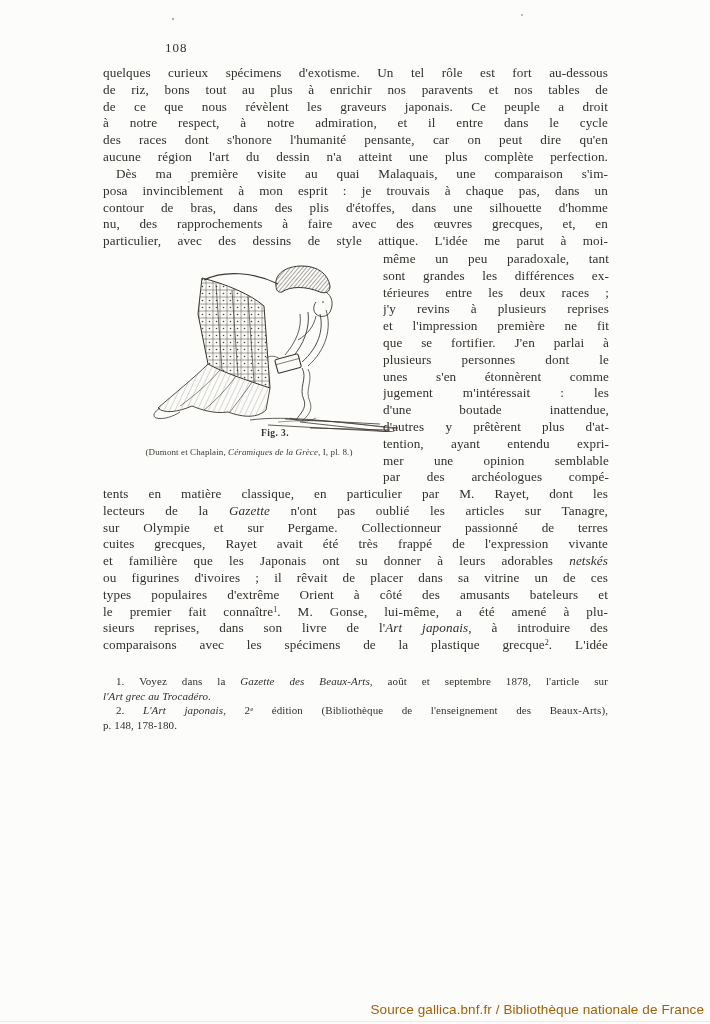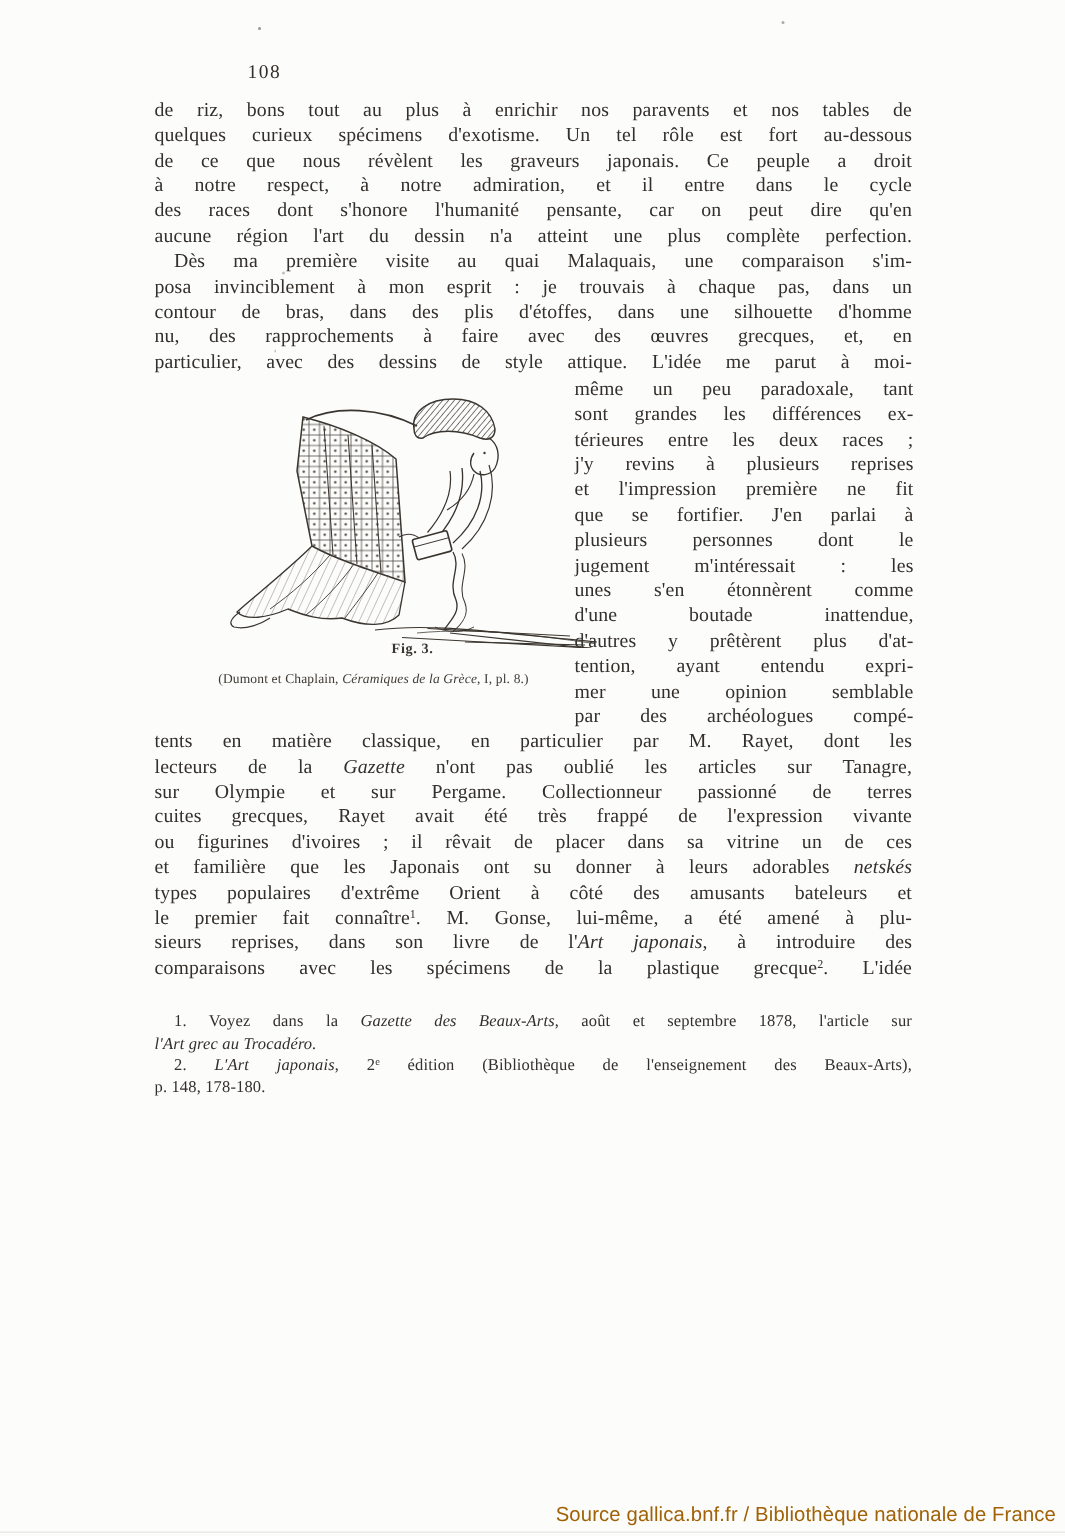--- a/index.html
+++ b/index.html
@@ -69,57 +69,57 @@
 </style>
 </head>
 <body>
 
 <div id="scan-page">
   <div id="content">
 
     <div id="page-number">108</div>
 
     <div id="para1" class="region">
+        <div class="tline">quelques curieux spécimens d'exotisme. Un tel rôle est fort au-dessous</div>
         <div class="tline">de riz, bons tout au plus à enrichir nos paravents et nos tables de</div>
-        <div class="tline">quelques curieux spécimens d'exotisme. Un tel rôle est fort au-dessous</div>
         <div class="tline">de ce que nous révèlent les graveurs japonais. Ce peuple a droit</div>
         <div class="tline">à notre respect, à notre admiration, et il entre dans le cycle</div>
         <div class="tline">des races dont s'honore l'humanité pensante, car on peut dire qu'en</div>
         <div class="tline">aucune région l'art du dessin n'a atteint une plus complète perfection.</div>
       </div>
     <div id="para2-full" class="region">
         <div class="tline indent">Dès ma première visite au quai Malaquais, une comparaison s'im-</div>
         <div class="tline">posa invinciblement à mon esprit : je trouvais à chaque pas, dans un</div>
         <div class="tline">contour de bras, dans des plis d'étoffes, dans une silhouette d'homme</div>
         <div class="tline">nu, des rapprochements à faire avec des œuvres grecques, et, en</div>
         <div class="tline">particulier, avec des dessins de style attique. L'idée me parut à moi-</div>
       </div>
     <div id="para2-col" class="region">
         <div class="tline">même un peu paradoxale, tant</div>
         <div class="tline">sont grandes les différences ex-</div>
         <div class="tline">térieures entre les deux races ;</div>
         <div class="tline">j'y revins à plusieurs reprises</div>
         <div class="tline">et l'impression première ne fit</div>
         <div class="tline">que se fortifier. J'en parlai à</div>
         <div class="tline">plusieurs personnes dont le</div>
+        <div class="tline">unes s'en étonnèrent comme</div>
         <div class="tline">jugement m'intéressait : les</div>
-        <div class="tline">unes s'en étonnèrent comme</div>
         <div class="tline">d'une boutade inattendue,</div>
         <div class="tline">d'autres y prêtèrent plus d'at-</div>
         <div class="tline">tention, ayant entendu expri-</div>
         <div class="tline">mer une opinion semblable</div>
         <div class="tline">par des archéologues compé-</div>
       </div>
     <div id="para3-full" class="region">
         <div class="tline">tents en matière classique, en particulier par M. Rayet, dont les</div>
         <div class="tline">lecteurs de la <span class="it">Gazette</span> n'ont pas oublié les articles sur Tanagre,</div>
         <div class="tline">sur Olympie et sur Pergame. Collectionneur passionné de terres</div>
         <div class="tline">cuites grecques, Rayet avait été très frappé de l'expression vivante</div>
+        <div class="tline">et familière que les Japonais ont su donner à leurs adorables <span class="it">netskés</span></div>
         <div class="tline">ou figurines d'ivoires ; il rêvait de placer dans sa vitrine un de ces</div>
-        <div class="tline">et familière que les Japonais ont su donner à leurs adorables <span class="it">netskés</span></div>
         <div class="tline">types populaires d'extrême Orient à côté des amusants bateleurs et</div>
         <div class="tline">le premier fait connaître<sup>1</sup>. M. Gonse, lui-même, a été amené à plu-</div>
         <div class="tline">sieurs reprises, dans son livre de l'<span class="it">Art japonais</span>, à introduire des</div>
         <div class="tline">comparaisons avec les spécimens de la plastique grecque<sup>2</sup>. L'idée</div>
       </div>
     <div id="footnotes" class="region">
         <div class="tline indent">1. Voyez dans la <span class="it">Gazette des Beaux-Arts</span>, août et septembre 1878, l'article sur</div>
         <div class="tline endline"><span class="it">l'Art grec au Trocadéro.</span></div>
         <div class="tline indent">2. <span class="it">L'Art japonais</span>, 2<sup>e</sup> édition (Bibliothèque de l'enseignement des Beaux-Arts),</div>
         <div class="tline endline">p. 148, 178-180.</div>

